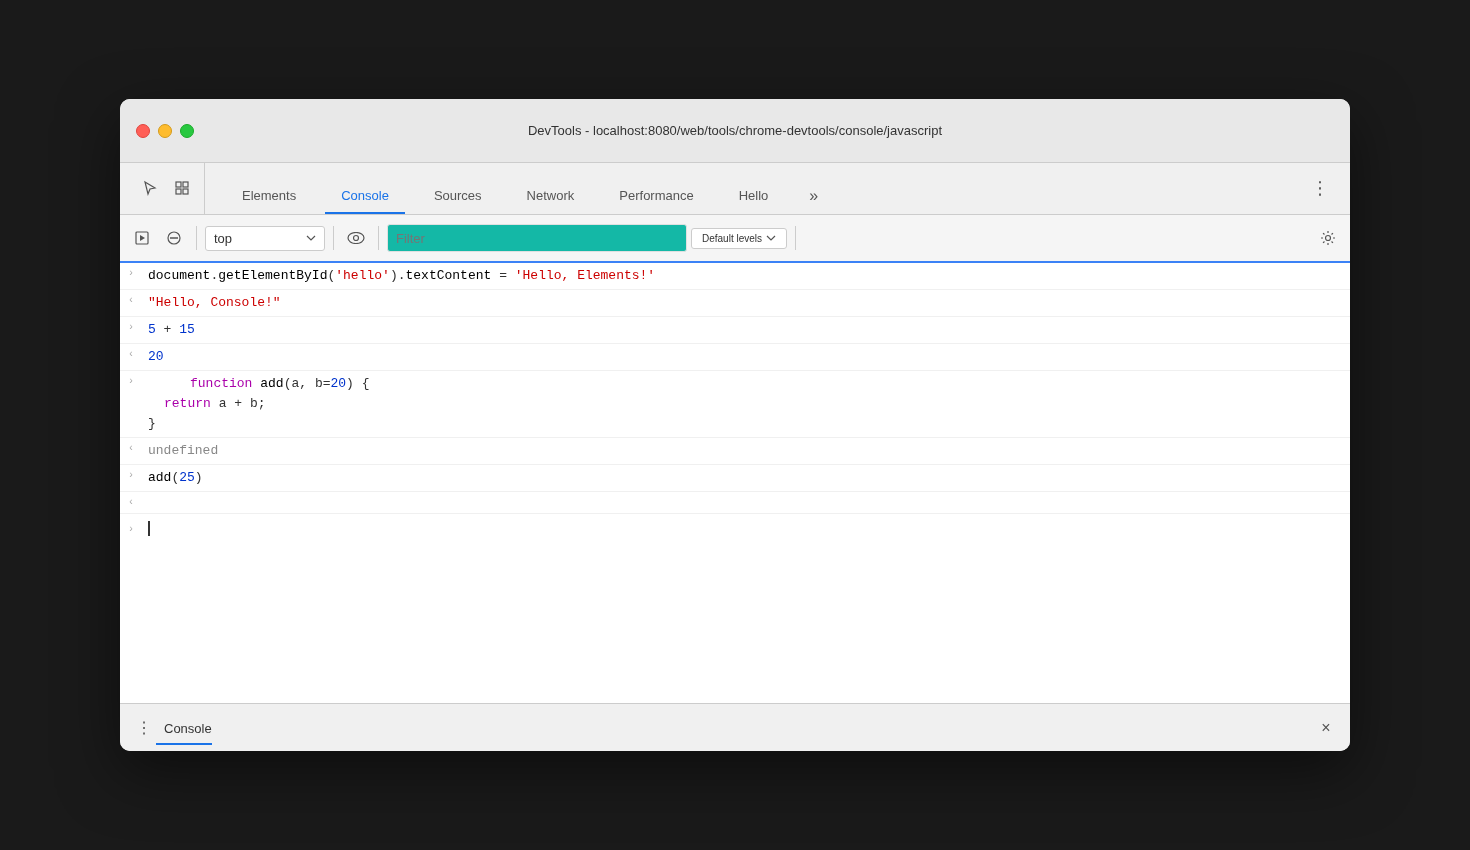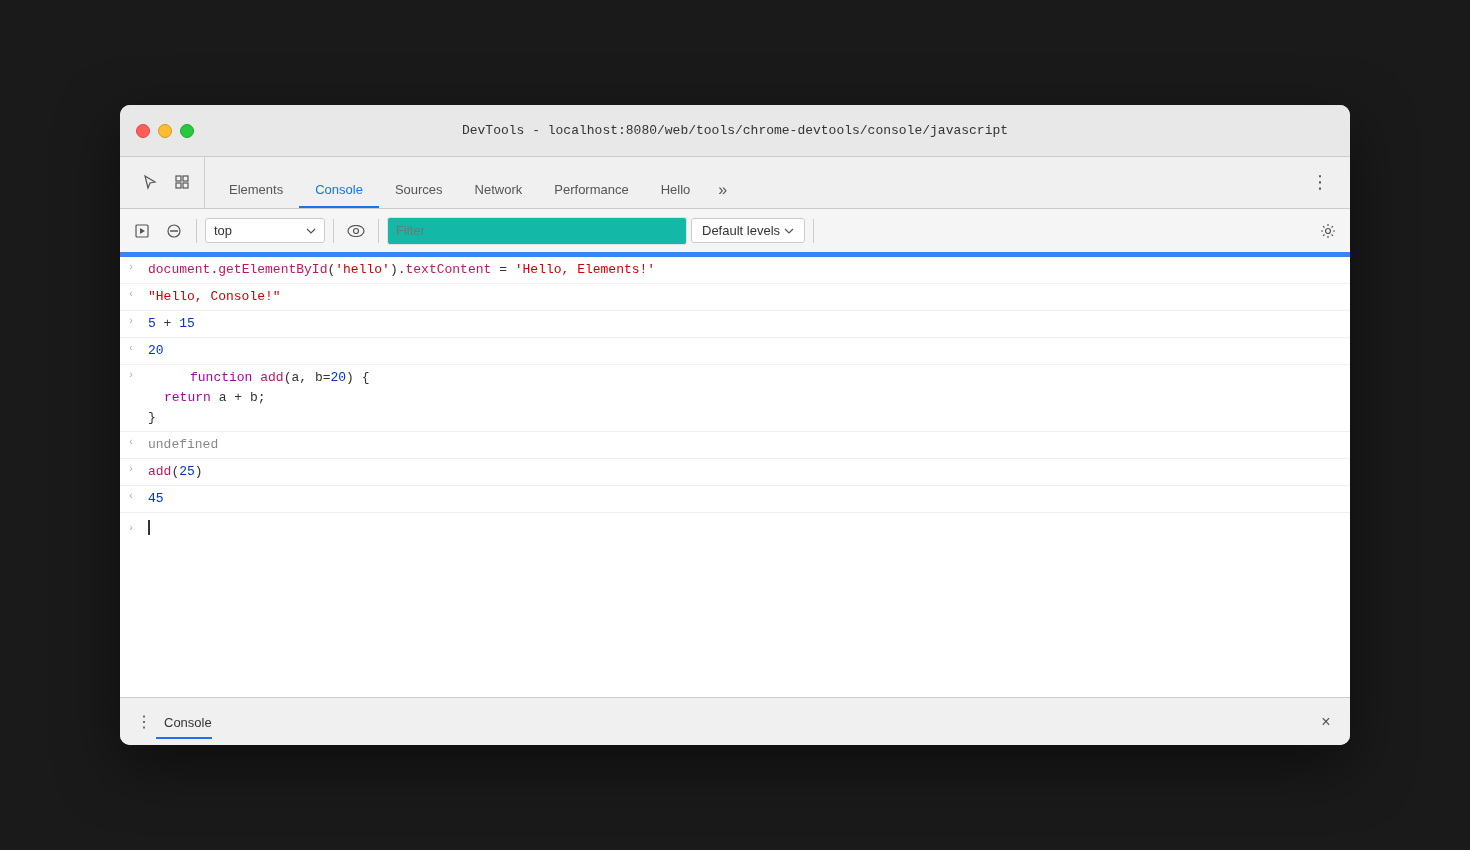--- a/index.html
+++ b/index.html
@@ -14,27 +14,26 @@
     .window {
       width: 1230px;
       background: #f5f5f5;
       border-radius: 10px;
       overflow: hidden;
       box-shadow: 0 20px 60px rgba(0,0,0,0.5);
     }
     
     .title-bar {
       background: #e8e8e8;
-      height: 52px;
+      height: 64px;
       display: flex;
       align-items: center;
       padding: 0 16px;
       border-bottom: 1px solid #ccc;
       position: relative;
-      font-family: Liberation Mono, monospace;
     }
     .traffic-lights {
       display: flex;
       gap: 8px;
       align-items: center;
     }
     .traffic-light {
       width: 14px;
       height: 14px;
       border-radius: 50%;
@@ -52,21 +51,21 @@
       font-weight: 400;
     }
     
     .devtools-tabs {
       background: #f0f0f0;
       height: 52px;
       display: flex;
       align-items: flex-end;
       padding: 0 8px;
       border-bottom: 1px solid #ccc;
-      gap: 0;
+      gap: 13px;
     }
     .devtools-tab-icons {
       display: flex;
       align-items: center;
       gap: 4px;
       padding: 0 8px;
       height: 52px;
       border-right: 1px solid #ccc;
       margin-right: 8px;
     }
@@ -114,21 +113,21 @@
       height: 52px;
       padding: 0 8px;
     }
     
     .console-toolbar {
       background: #f5f5f5;
       height: 48px;
       display: flex;
       align-items: center;
       padding: 0 8px;
-      border-bottom: 5px solid #3b82f6;
+      border-bottom: 2px solid #3b82f6;
       gap: 4px;
     }
     .toolbar-btn {
       width: 28px;
       height: 28px;
       display: flex;
       align-items: center;
       justify-content: center;
       border-radius: 4px;
       cursor: pointer;
@@ -178,21 +177,21 @@
     }
     .levels-dropdown {
       display: flex;
       align-items: center;
       gap: 4px;
       padding: 4px 10px;
       border: 1px solid #ccc;
       border-radius: 3px;
       background: white;
       cursor: pointer;
-      font-size: 13px;
+      font-size: 10px;
       color: #333;
     }
     .toolbar-settings {
       margin-left: auto;
       width: 28px;
       height: 28px;
       display: flex;
       align-items: center;
       justify-content: center;
       cursor: pointer;
@@ -224,21 +223,21 @@
       cursor: pointer;
     }
     .console-arrow.input { color: #aaa; }
     .console-arrow.output { color: #aaa; }
     .console-content {
       flex: 1;
       line-height: 20px;
     }
     
     .kw { color: #aa00aa; margin-left: 42px; }
-    .fn-name { color: #be185d; margin-top: 36px; }
+    .fn-name { color: #000000; margin-top: 36px; }
     .param { color: #333; }
     .str { color: #cc0000; }
     .num { color: #0033cc; }
     .kw2 { color: #aa00aa; margin-top: 20px; }
     .op { color: #333; }
     .undef { color: #888; }
     .result-num { color: #0033cc; }
     .result-str { color: #cc0000; }
     
     .console-input-line {
@@ -453,23 +452,20 @@
 
     <div class="console-line">
       <div class="console-arrow input">›</div>
       <div class="console-content">
         <span class="fn-name">add</span><span class="op">(</span><span class="num">25</span><span class="op">)</span>
       </div>
     </div>
 
     <div class="console-line">
       <div class="console-arrow output">‹</div>
-      <div class="console-content">
-        <span class="result-num">45</span>
-      </div>
     </div>
 
     <div class="console-input-line">
       <div class="console-arrow input">›</div>
       <span class="console-cursor"></span>
     </div>
 
   </div>
 
   <div class="bottom-bar">

